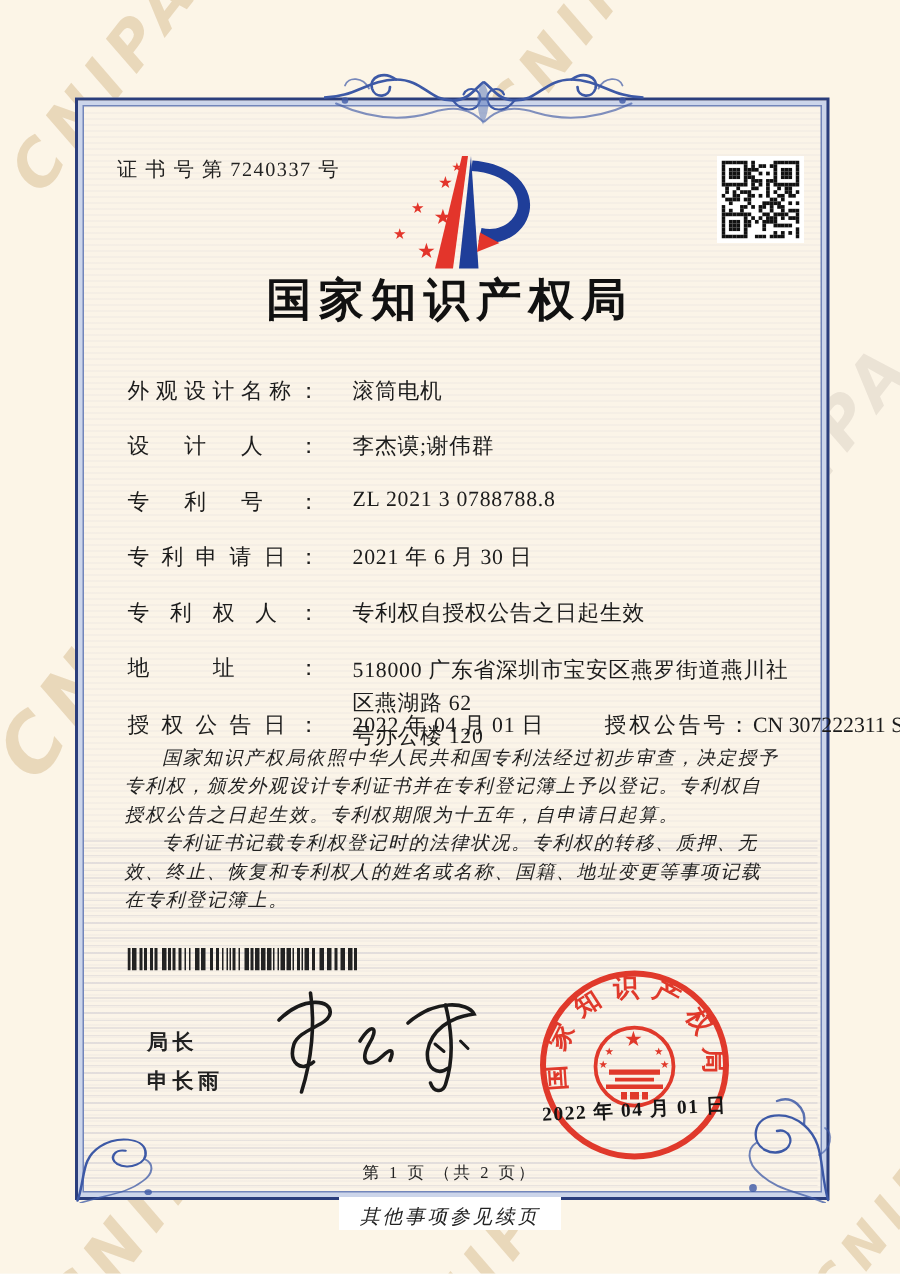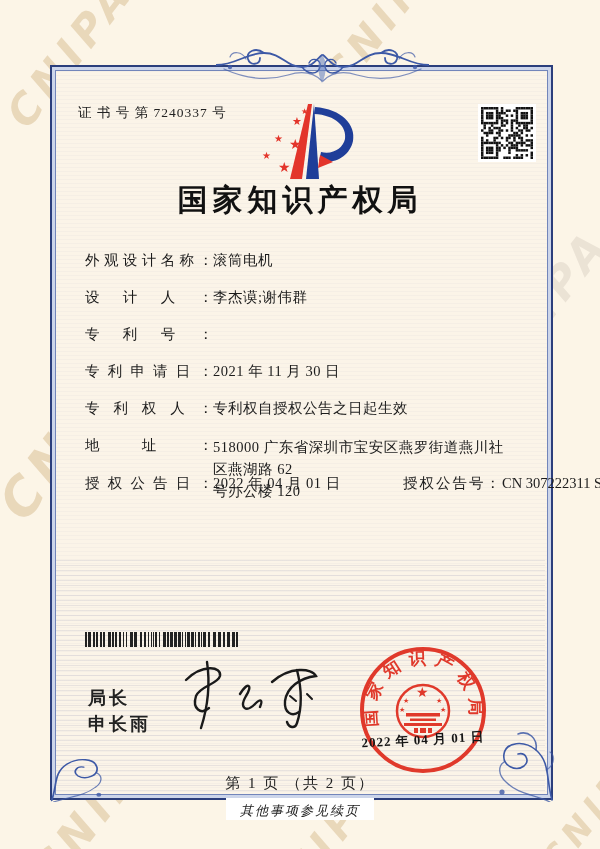--- a/index.html
+++ b/index.html
@@ -29,43 +29,43 @@
 
   .title{position:absolute;left:0;width:600px;top:180px;text-align:center;
          font-size:30px;font-weight:bold;color:#111;letter-spacing:5px;}
 
   .logo{position:absolute;left:252px;top:99px;}
   .qr{position:absolute;left:478px;top:104px;background:#fff;padding:3px;}
 
   .row{position:absolute;left:85px;display:flex;align-items:flex-start;
        font-size:14.5px;color:#1c1c1c;}
   .jl{display:inline-flex;justify-content:space-between;width:128px;flex:none;}
-  .val{margin-left:0;letter-spacing:.5px;}
+  .val{margin-left:22px;letter-spacing:.5px;}
   .val-addr{width:302px;white-space:pre-line;line-height:22px;}
   .pair2{position:absolute;left:318px;top:0;white-space:nowrap;}
   .pair2 .plabel{letter-spacing:2px;}
 
   .paras{position:absolute;left:83px;top:496px;width:436px;font-size:12.5px;
          line-height:19px;color:#222;font-style:italic;letter-spacing:1.2px;}
   .paras p{margin:0;text-indent:2em;}
 
   .barcode{position:absolute;left:85px;top:632px;}
 
-  .sig-label{position:absolute;left:88px;font-size:18px;font-weight:bold;
+  .sig-label{position:absolute;left:98px;font-size:14px;font-weight:bold;
              font-family:"DejaVu Sans","Liberation Sans",sans-serif;
              color:#222;letter-spacing:3px;}
   .signature{position:absolute;left:170px;top:656px;}
 
   .seal{position:absolute;left:358px;top:645px;}
   .seal-date{position:absolute;left:352px;top:731px;width:142px;text-align:center;
              font-size:13px;font-weight:bold;color:#151515;letter-spacing:1px;
              transform:rotate(-3deg);}
 
   .page-info{position:absolute;left:0;width:600px;top:774px;text-align:center;
-             font-size:15px;color:#222;letter-spacing:2px;}
+             font-size:11px;color:#222;letter-spacing:2px;}
   .cont-note{position:absolute;left:50%;transform:translateX(-50%);top:798px;
              background:#ffffff;padding:4px 14px 0;font-size:13px;color:#222;
              font-style:italic;letter-spacing:2px;white-space:nowrap;}
 </style>
 </head>
 <body>
 
 <div class="page">
 
   <span class="wm" style="left:-18px;top:28px;font-size:42px;">CNIPA</span>
@@ -386,31 +386,32 @@
       </span>
     <span class="val">李杰谟;谢伟群</span>
   </div>
   <div class="row" style="top:325px">
     <span class="jl">
         <span>专</span>
         <span>利</span>
         <span>号</span>
         <span>：</span>
       </span>
+    <span class="val">ZL 2021 3 0788788.8</span>
   </div>
   <div class="row" style="top:362px">
     <span class="jl">
         <span>专</span>
         <span>利</span>
         <span>申</span>
         <span>请</span>
         <span>日</span>
         <span>：</span>
       </span>
-    <span class="val">2021 年 11 月 30 日</span>
+    <span class="val">2021 年 6 月 30 日</span>
   </div>
   <div class="row" style="top:399px">
     <span class="jl">
         <span>专</span>
         <span>利</span>
         <span>权</span>
         <span>人</span>
         <span>：</span>
       </span>
     <span class="val">专利权自授权公告之日起生效</span>
@@ -432,20 +433,24 @@
         <span>告</span>
         <span>日</span>
         <span>：</span>
       </span>
     <span class="val">2022 年 04 月 01 日</span>
     <span class="pair2">
       <span class="plabel">授权公告号：</span><span>CN 307222311 S</span>
     </span>
   </div>
 
+  <div class="paras">
+    <p>国家知识产权局依照中华人民共和国专利法经过初步审查，决定授予专利权，颁发外观设计专利证书并在专利登记簿上予以登记。专利权自授权公告之日起生效。专利权期限为十五年，自申请日起算。</p>
+    <p>专利证书记载专利权登记时的法律状况。专利权的转移、质押、无效、终止、恢复和专利权人的姓名或名称、国籍、地址变更等事项记载在专利登记簿上。</p>
+  </div>
 
   <svg class="barcode" id="barcode-svg" width="156" height="15" viewBox="0 0 156 15">
       <rect x="0" y="0" width="2" height="15" fill="#222"></rect>
       <rect x="3" y="0" width="3" height="15" fill="#222"></rect>
       <rect x="8" y="0" width="2" height="15" fill="#222"></rect>
       <rect x="11" y="0" width="2" height="15" fill="#222"></rect>
       <rect x="15" y="0" width="2" height="15" fill="#222"></rect>
       <rect x="18" y="0" width="2" height="15" fill="#222"></rect>
       <rect x="23" y="0" width="3" height="15" fill="#222"></rect>
       <rect x="27" y="0" width="2" height="15" fill="#222"></rect>

